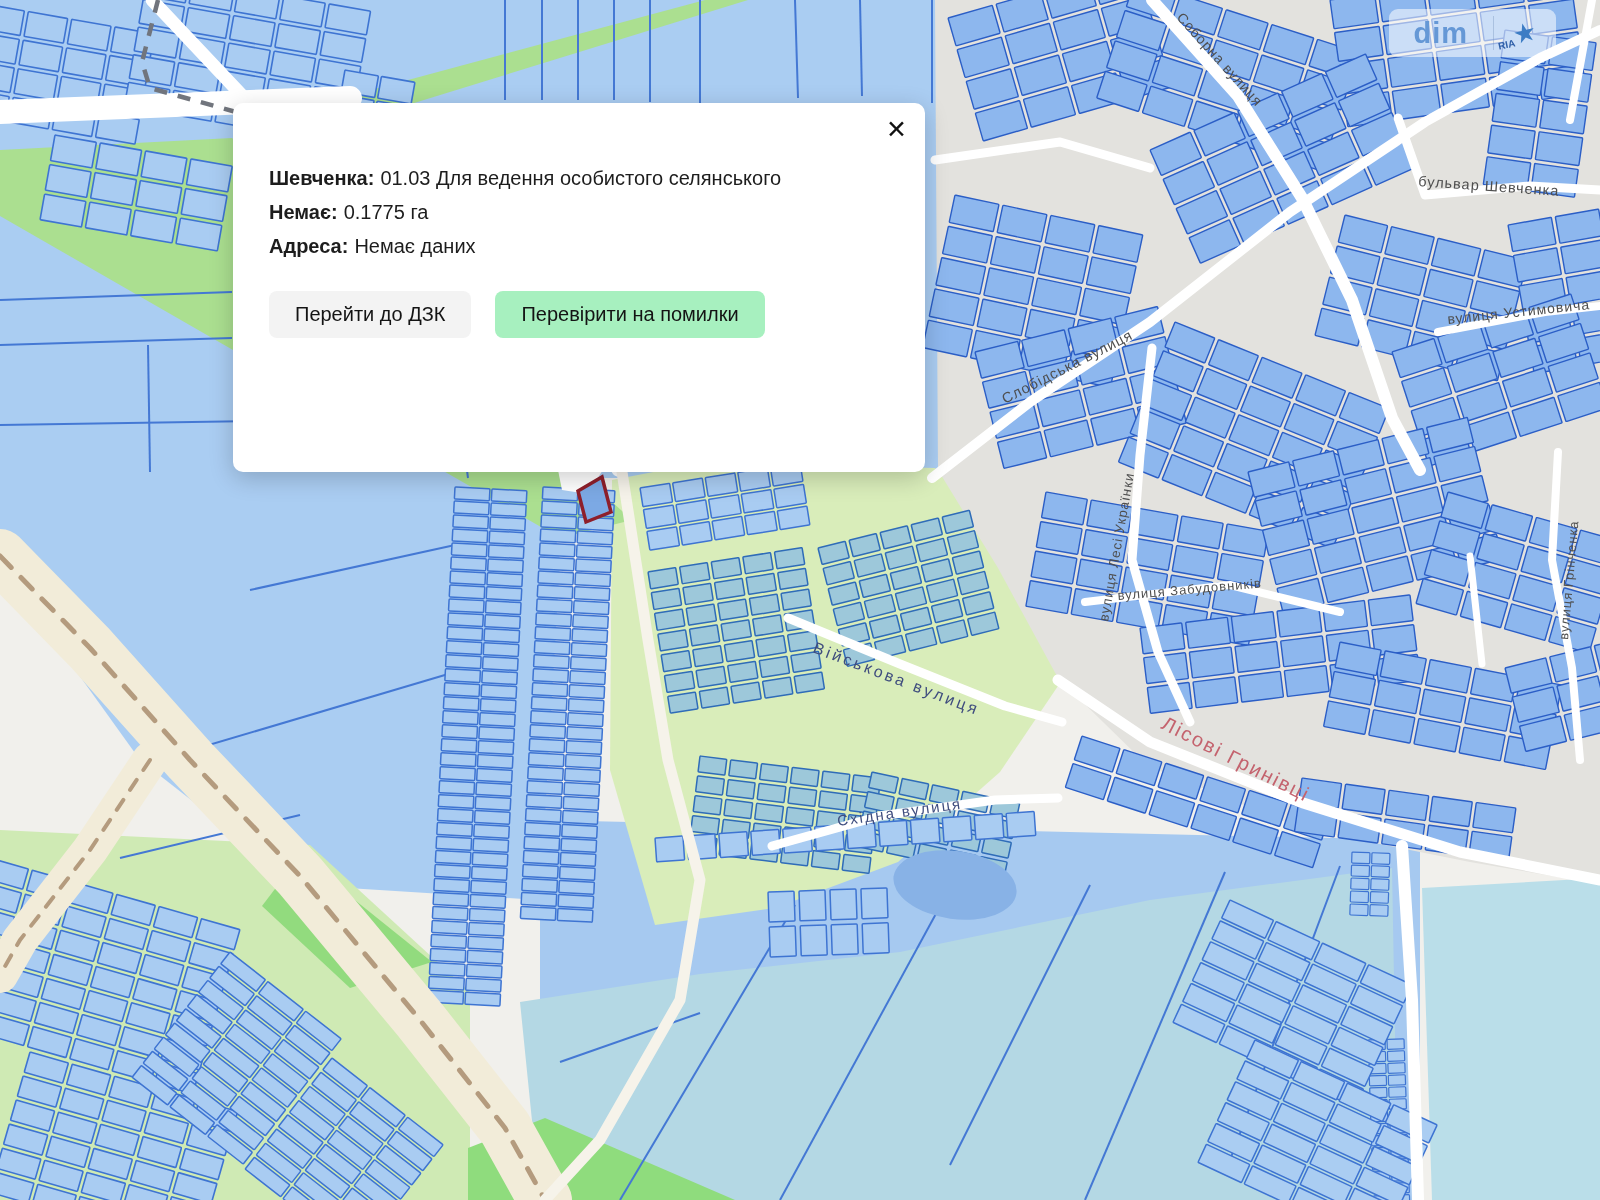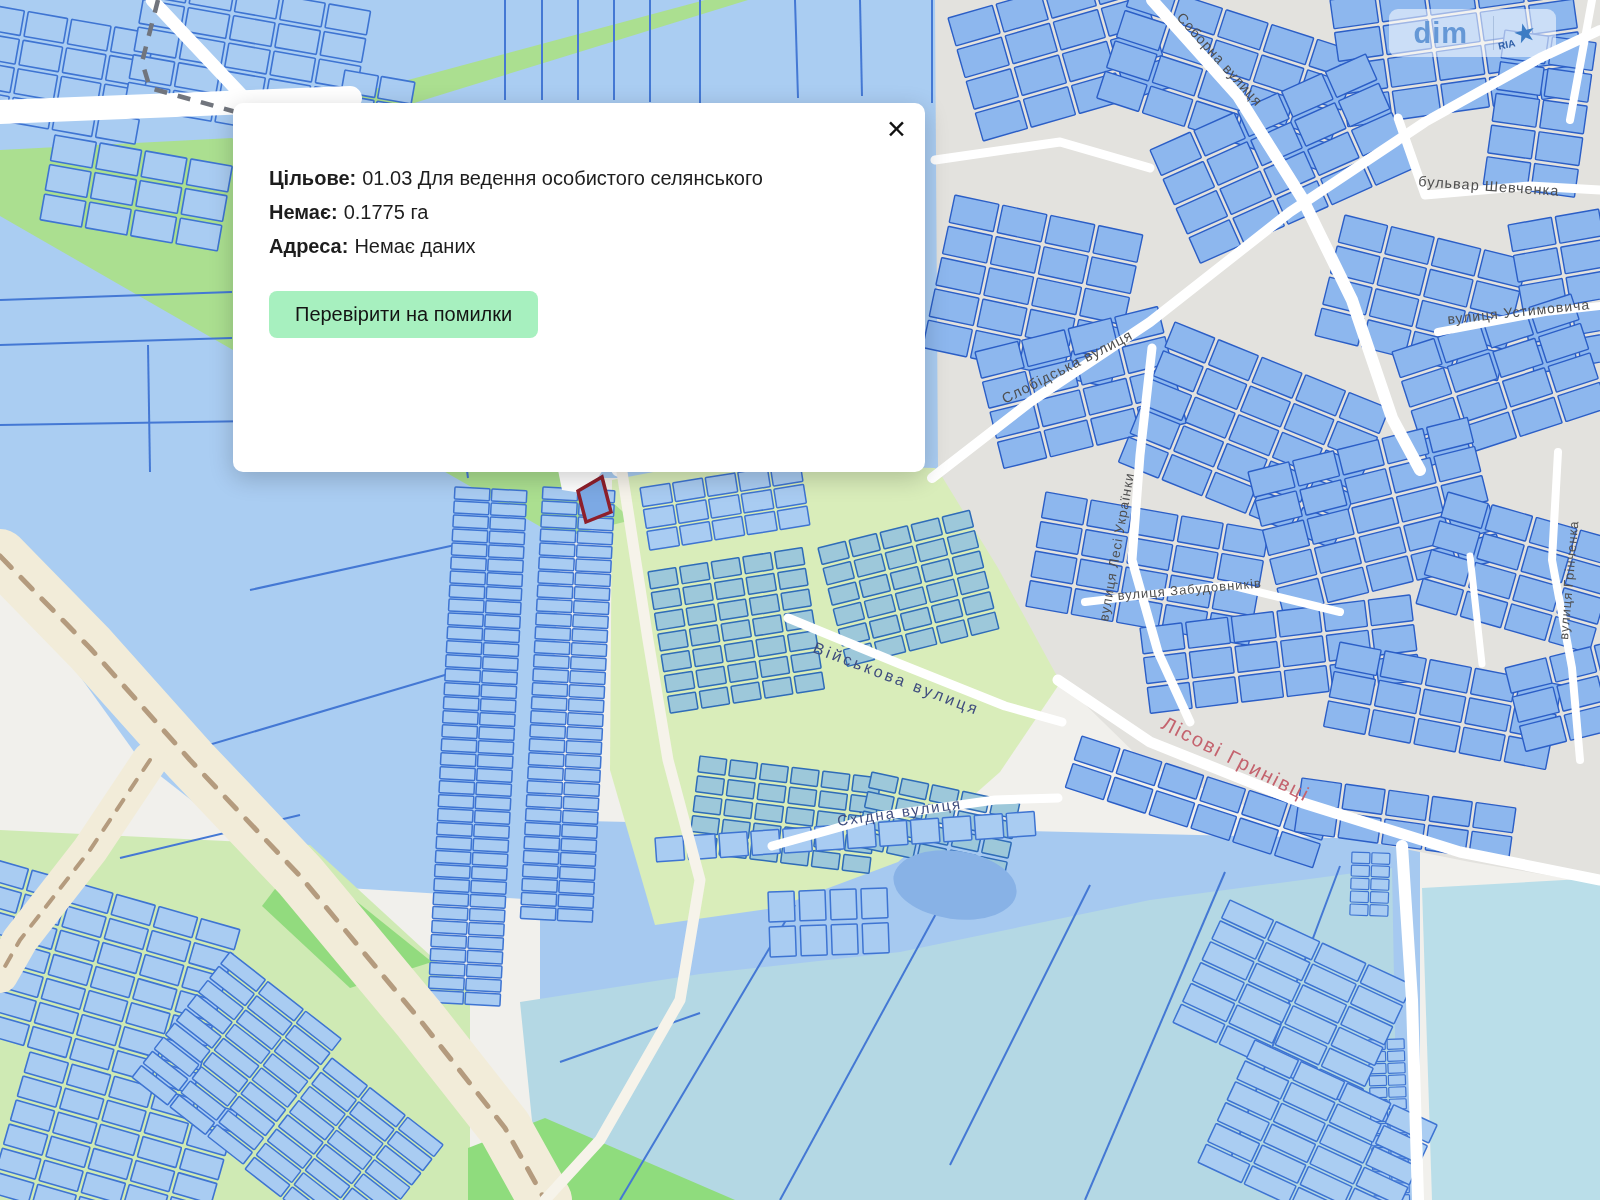--- a/index.html
+++ b/index.html
@@ -15,21 +15,21 @@
   .popup-title-row{display:flex;align-items:center;margin-top:16px;}
   .popup-title{font-size:26px;font-weight:bold;color:#141414;letter-spacing:.5px;}
   .copy-btn{margin-left:14px;cursor:pointer;display:inline-block;}
   .popup-fields{margin-top:24px;font-size:20px;color:#1d1d1d;}
   .f-line{line-height:34px;}
   .f-label{font-weight:bold;margin-right:6px;}
   .popup-buttons{margin-top:28px;display:flex;}
   .btn{border:none;border-radius:8px;font-size:20px;font-family:"Liberation Sans",sans-serif;
        padding:12px 26px;cursor:pointer;color:#141414;white-space:nowrap;}
   .btn-gray{background:#f3f3f3;}
-  .btn-green{background:#a7f0bf;margin-left:0;text-align:center;}
+  .btn-green{background:#a7f0bf;margin-left:24px;text-align:center;}
   
   .wm{position:absolute;left:1389px;top:9px;width:167px;height:48px;z-index:15;
       background:rgba(255,255,255,.55);border-radius:9px;display:flex;align-items:center;}
   .wm-dim{flex:0 0 62%;text-align:center;font-size:29px;font-weight:bold;
       color:#6598d6;letter-spacing:1px;}
   .wm-ria{flex:1;position:relative;text-align:center;border-left:1px solid rgba(110,140,180,.35);
       height:34px;}
   .wm-star{font-size:26px;color:#3c7cc4;display:inline-block;transform:rotate(-14deg);line-height:34px;}
   .wm-ria-txt{position:absolute;left:4px;bottom:0;font-size:10px;font-weight:bold;
       color:#2f5fa8;transform:rotate(-12deg);}
@@ -1060,30 +1060,31 @@
       <text transform="translate(1108,622) rotate(-80)" font-size="13.5" fill="#4e4e4e" letter-spacing="1" font-family="&quot;Liberation Sans&quot;, sans-serif">вулиця Лесі Українки</text>
       <text transform="translate(1118,600) rotate(-5)" font-size="13" fill="#4e4e4e" letter-spacing="1" font-family="&quot;Liberation Sans&quot;, sans-serif">вулиця Забудовників</text>
       <text transform="translate(1568,640) rotate(-85)" font-size="13" fill="#4e4e4e" letter-spacing="1" font-family="&quot;Liberation Sans&quot;, sans-serif">вулиця Грінченка</text>
       <text transform="translate(1176,18) rotate(48)" font-size="14" fill="#4e4e4e" letter-spacing="1" font-family="&quot;Liberation Sans&quot;, sans-serif">Соборна вулиця</text>
     </svg></div>
 
 <div class="popup">
   <span class="popup-close">✕</span>
   <div class="popup-fields">
     <div class="f-line">
-      <span class="f-label">Цільове:</span><span>01.03 Для ведення особистого селянського</span>
+      <span class="f-label">Шевченка:</span><span>01.03 Для ведення особистого селянського</span>
     </div>
     <div class="f-line">
       <span class="f-label">Немає:</span><span>0.1775 га</span>
     </div>
     <div class="f-line">
       <span class="f-label">Адреса:</span><span>Немає даних</span>
     </div>
   </div>
   <div class="popup-buttons">
+    <button class="btn btn-gray">Перейти до ДЗК</button>
     <button class="btn btn-green">Перевірити на помилки</button>
   </div>
 </div>
 
 <div class="wm">
   <span class="wm-dim">dim</span>
   <span class="wm-ria">
     <span class="wm-star">★</span>
     <span class="wm-ria-txt">RIA</span>
   </span>

